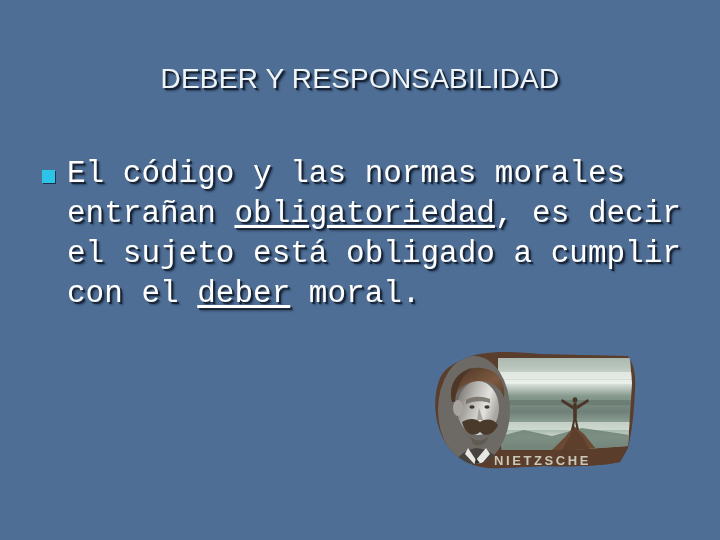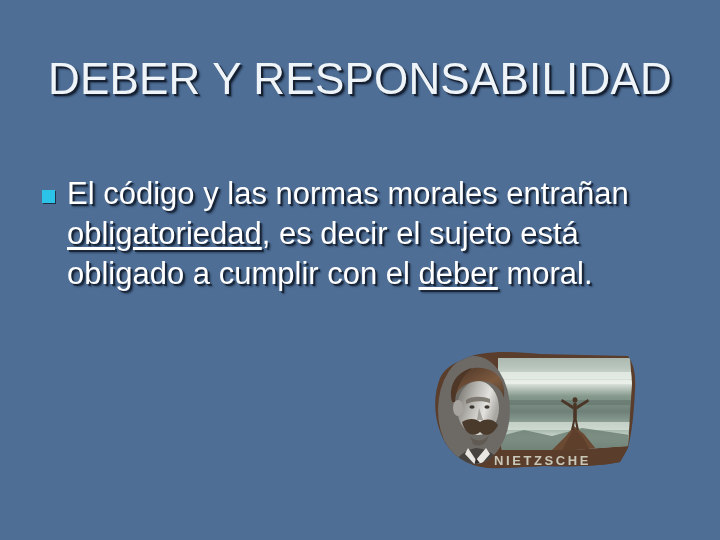--- a/index.html
+++ b/index.html
@@ -34,35 +34,36 @@
   }
 
   
   #title {
     position: absolute;
     left: 0;
     top: 55px;
     width: 720px;
     text-align: center;
     color: #eef4f8;
-    font-size: 44px;
+    font-size: 28px;
     line-height: 48px;
     letter-spacing: 0.2px;
     white-space: nowrap;
     text-shadow:
       2px 2px 0 rgba(18,28,44,0.85),
       3px 3px 2px rgba(12,20,34,0.55);
   }
 
   
   #body {
     position: absolute;
     left: 42px;
-    top: 174px;
+    top: 154px;
     width: 640px;
+    font-family: Liberation Mono, monospace;
   }
   .bullet-row {
     display: flex;
     align-items: flex-start;
   }
   .bullet-mark {
     flex: 0 0 auto;
     width: 13px;
     height: 13px;
     background: #2bc4e8;

